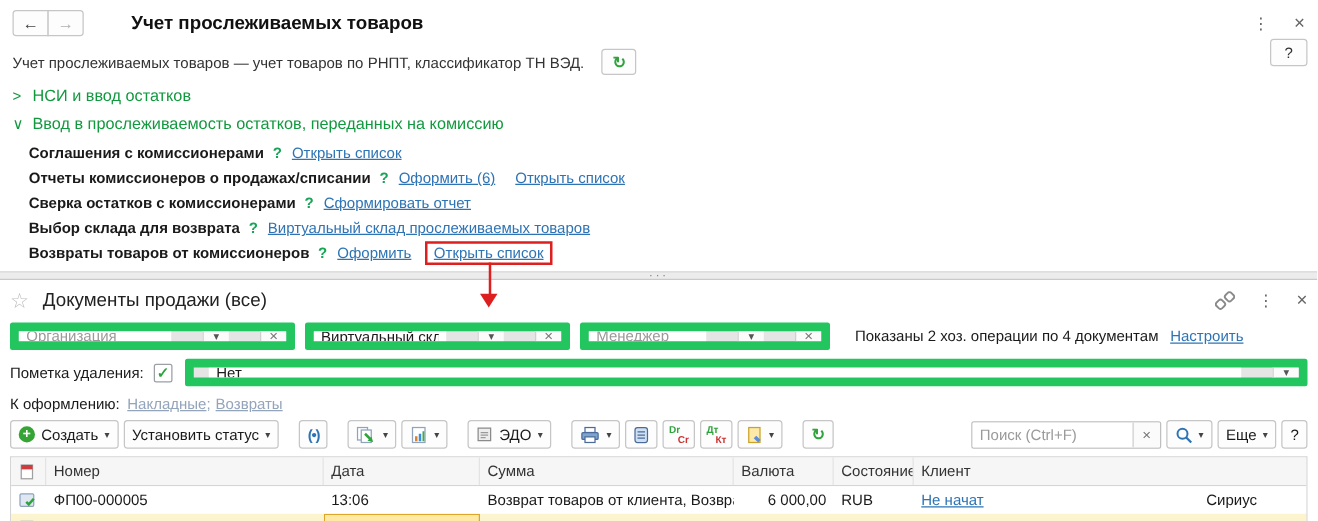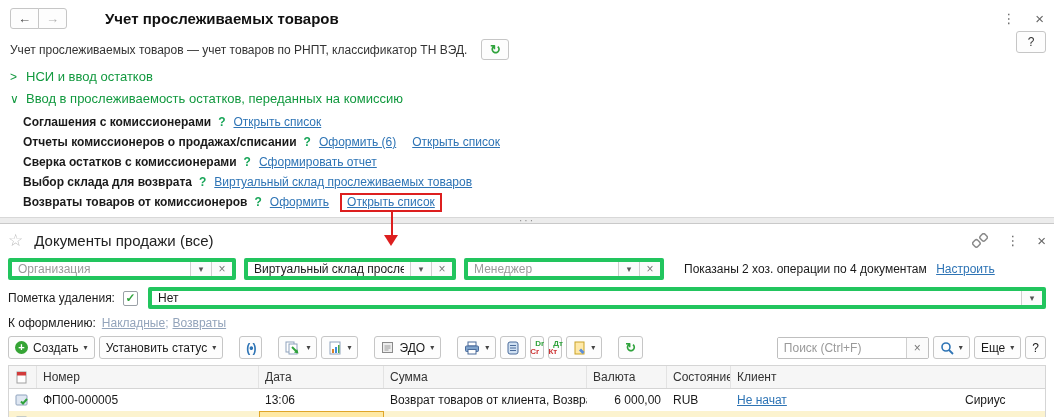--- a/index.html
+++ b/index.html
@@ -43,21 +43,21 @@
   .splitter { margin-top:5px; height:7px; background:#ececec; border-top:1px solid #d8d8d8;
     border-bottom:1px solid #c9c9c9; display:flex; align-items:center; justify-content:center;
     color:#888; font-size:10px; letter-spacing:2px; line-height:0; cursor:row-resize; }
   
   .bp { padding:4px 8px 0 8px; }
   .bp-title-row { display:flex; align-items:center; height:24px; }
   .star { color:#bdbdbd; font-size:17px; cursor:pointer; }
   .bp-title { margin-left:11px; font-size:15px; color:#222; }
   .bp-icons { margin-left:auto; display:flex; align-items:center; gap:18px; color:#666; }
   .filters { display:flex; align-items:center; margin-top:6px; gap:8px; }
-  .combo { display:flex; height:22px; border:4px solid #22c55e; border-radius:2px; background:#e5e5e5; overflow:hidden; }
+  .combo { display:flex; height:22px; border:7px solid #22c55e; border-radius:2px; background:#e5e5e5; overflow:hidden;gap:25px; }
   .combo input { border:none; outline:none; padding:0 6px; font:12px "Liberation Sans",sans-serif; color:#1a1a1a; min-width:0; }
   .combo input::placeholder { color:#9a9a9a; }
   .combo .seg { width:21px; border-left:1px solid #cfcfcf; background:#fbfbfb; display:flex;
     align-items:center; justify-content:center; color:#555; font-size:9px; cursor:pointer; }
   .combo .seg.x { font-size:12px; color:#777; }
   .shown-text { margin-left:12px; color:#1a1a1a; white-space:nowrap; }
   .shown-text a { margin-left:6px; margin-right:0; }
   .del-row { display:flex; align-items:center; margin-top:7px; }
   .checkbox { width:15px; height:15px; border:1px solid #9aa0a6; border-radius:2px; background:#fff;
     margin-left:8px; display:flex; align-items:center; justify-content:center;
@@ -68,21 +68,21 @@
   .oform-row .lbl { margin-right:6px; }
   
   .toolbar { display:flex; align-items:center; margin-top:6px; gap:4px; }
   .tbtn { height:23px; border:1px solid #c6c6c6; border-radius:3px; background:#fdfdfd;
     display:inline-flex; align-items:center; padding:0 6px; gap:5px; cursor:pointer; white-space:nowrap; }
   .plus { width:13px; height:13px; border-radius:50%; background:#35a435; color:#fff; font-size:11px;
     font-weight:bold; display:flex; align-items:center; justify-content:center; line-height:1; }
   .caret { font-size:8px; color:#444; }
   .sp8 { width:8px; }
   .broadcast { color:#2E74B5; font-weight:bold; letter-spacing:-1px; }
-  .dual { position:relative; width:14px; height:23px; padding:0; }
+  .dual { position:relative; width:26px; height:23px; padding:0; }
   .dual .a { position:absolute; top:2px; left:4px; font-size:8px; font-weight:bold; color:#2fa33c; }
   .dual .b { position:absolute; bottom:2px; right:4px; font-size:8px; font-weight:bold; color:#cc3333; }
   .search-group { margin-left:auto; display:flex; height:22px; border:1px solid #bfbfbf; border-radius:2px; overflow:hidden; }
   .search-group input { width:128px; border:none; outline:none; padding:0 6px; font:12px "Liberation Sans",sans-serif; }
   .search-group input::placeholder { color:#9a9a9a; }
   .search-group .seg { width:22px; border-left:1px solid #cfcfcf; background:#fbfbfb;
     display:flex; align-items:center; justify-content:center; color:#777; cursor:pointer; }
   .green { color:#2fa33c; font-weight:bold; font-size:13px; }
   
   .tbl { margin-top:6px; border:1px solid #d5d5d5; }
@@ -205,21 +205,21 @@
       <div class="shown-text">
         <span>Показаны 2 хоз. операции по 4 документам</span>
         <a class="lnk">Настроить</a>
       </div>
     </div>
 
     <div class="del-row">
       <span>Пометка удаления:</span>
       <span class="checkbox">✓</span>
       <div class="combo del-combo">
-        <input style="flex: 1 1 0%;" value="Нет">
+        <input style="flex: 1 1 0%; margin-left: 12px;" value="Нет">
         <span class="seg">▾</span>
       </div>
     </div>
 
     <div class="oform-row">
       <span class="lbl">К оформлению:</span>
       <a class="lnk gray" style="margin-right:0;">Накладные</a>
       <span class="sep">;</span>
       <a class="lnk gray">Возвраты</a>
     </div>

